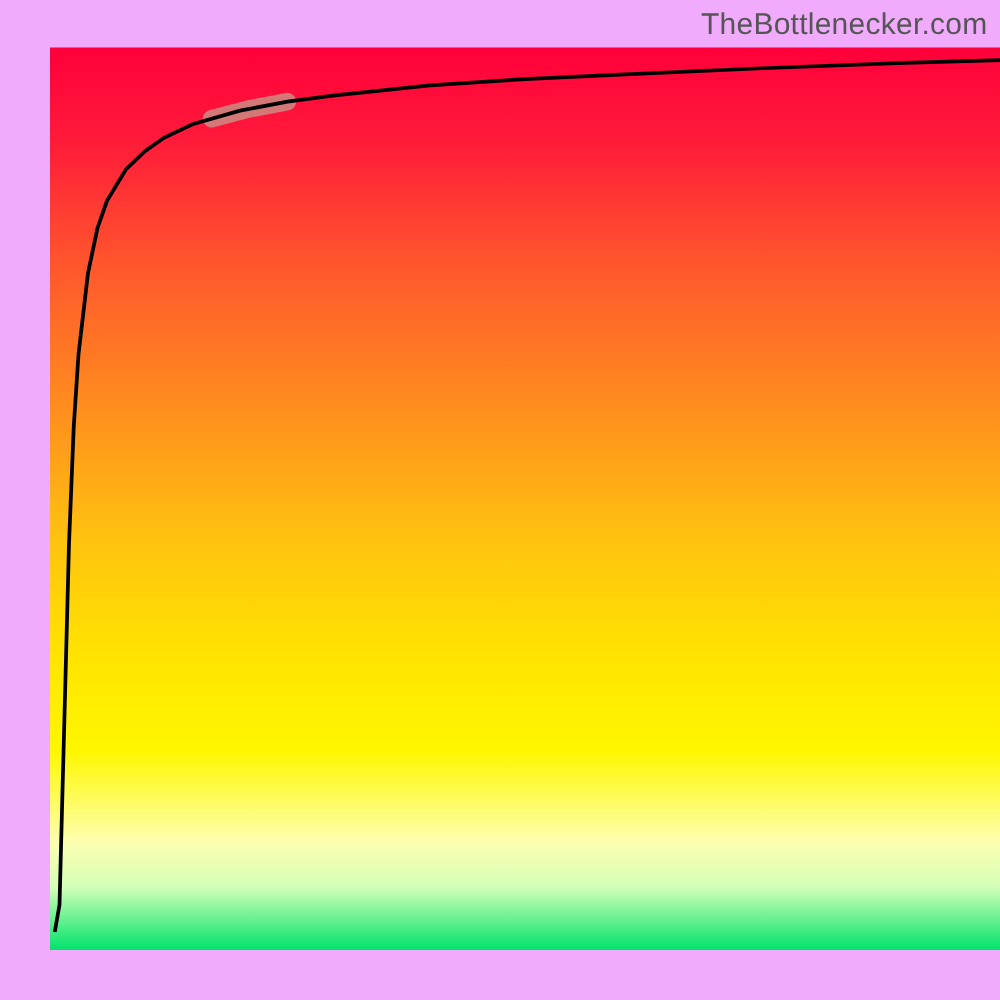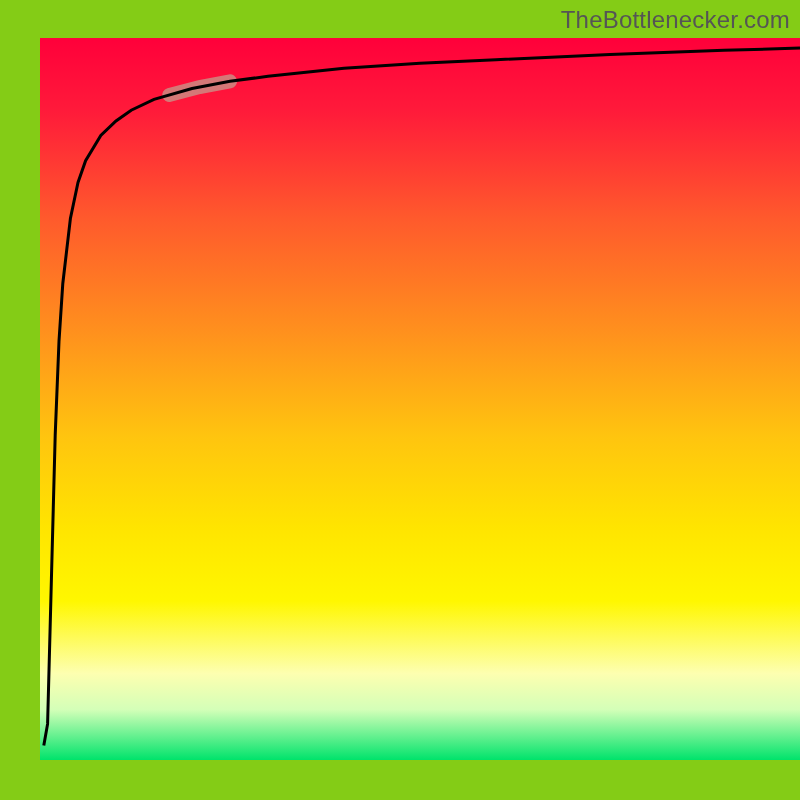--- a/index.html
+++ b/index.html
@@ -3,21 +3,21 @@
 <meta charset="utf-8">
 <style>
   * { margin: 0; padding: 0; box-sizing: border-box; }
   html, body { width: 800px; height: 800px; overflow: hidden; }
   body { background: #000; position: relative; font-family: Arial, Helvetica, sans-serif; }
 
   .canvas {
     position: absolute;
     left: 0; top: 0;
     width: 800px; height: 800px;
-    background: #84cc16;
+    background: #f0abfc;
   }
 
   .plot-area {
     position: absolute;
     left: 40px;
     top: 38px;
     width: 760px;
     height: 722px;
     background: linear-gradient(to bottom,
       #ff003a 0%,

